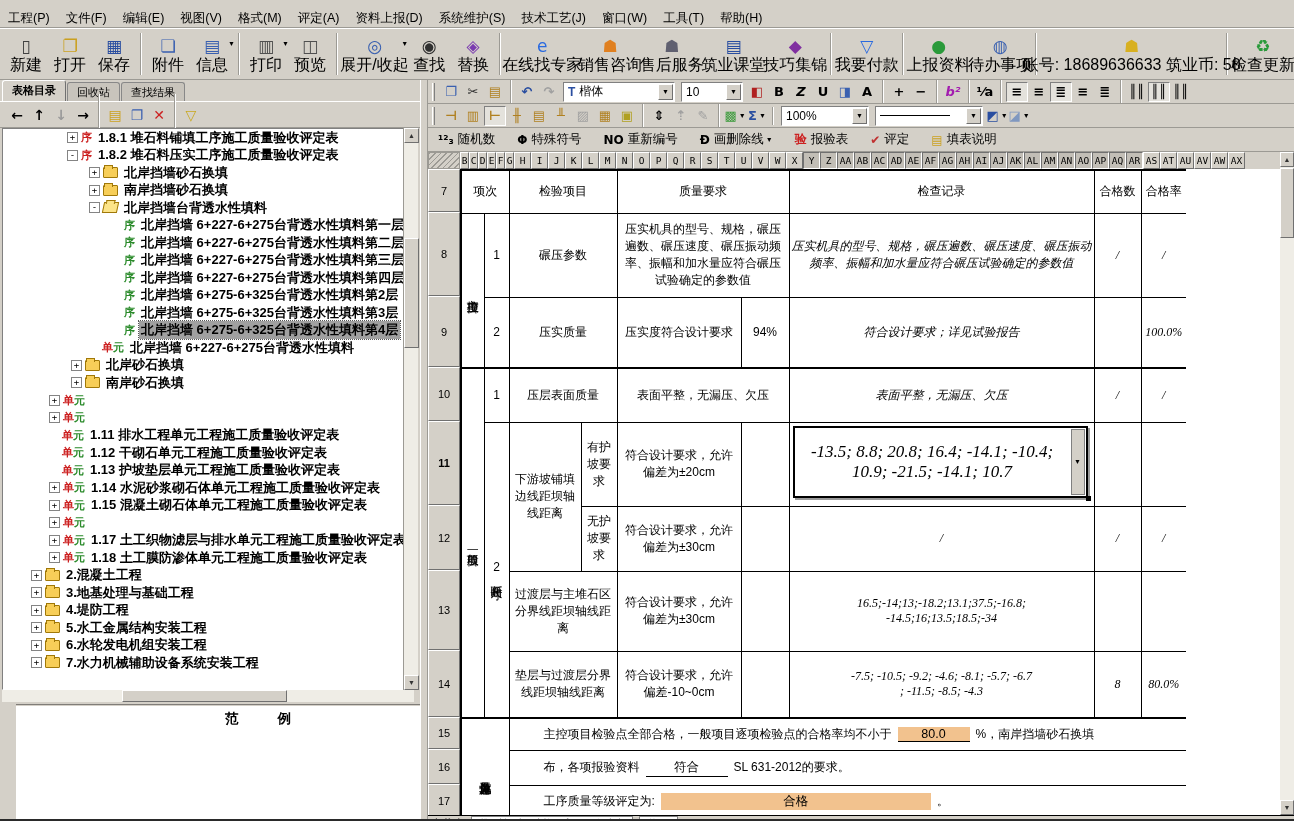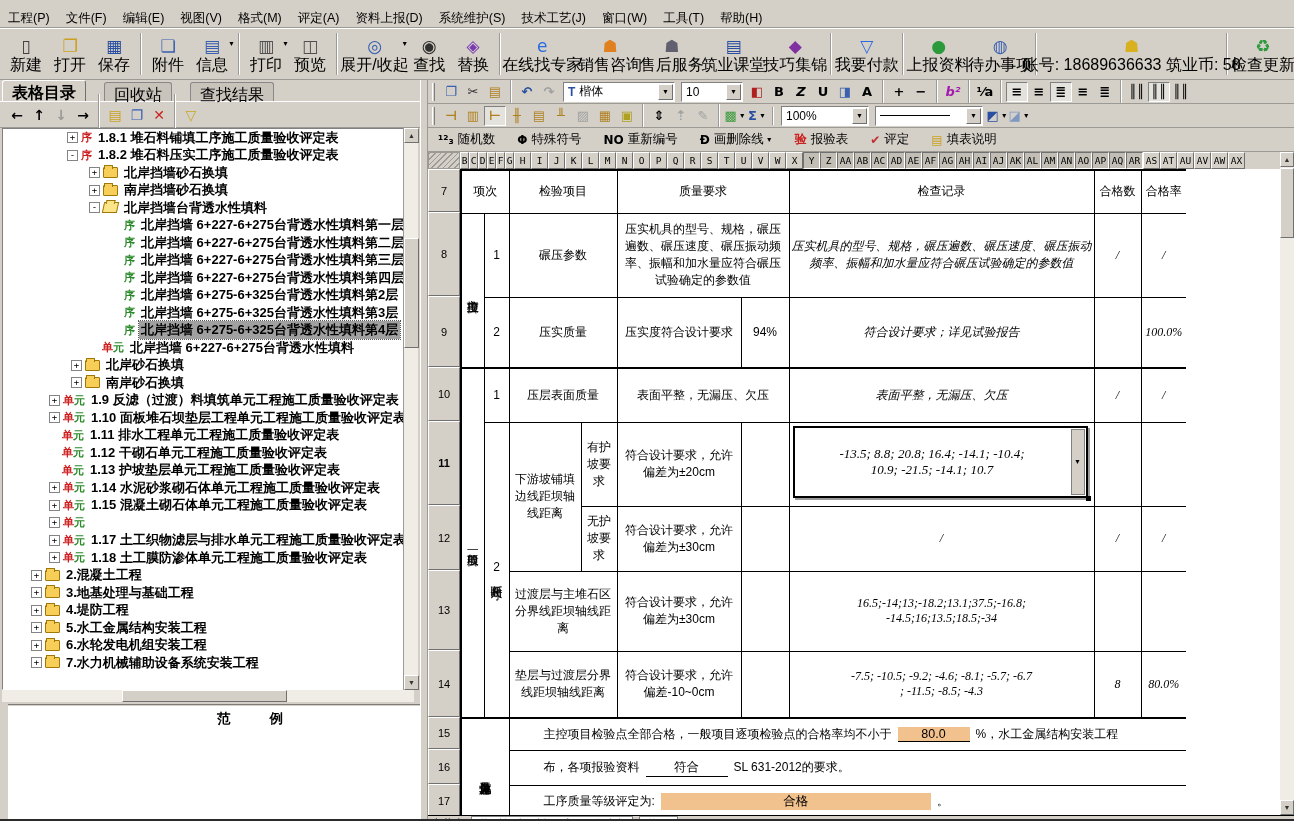--- a/index.html
+++ b/index.html
@@ -24,22 +24,22 @@
     padding:2px 5px; height:46px; border:1px solid transparent; position:relative; }
   .tbicon{ font-family:"DejaVu Sans", sans-serif; font-size:17px; line-height:20px; height:20px; }
   .tblabel{ font-size:16px; line-height:14px; white-space:nowrap; color:#000; margin-top:2px;}
   .tbdd{ position:absolute; right:-2px; top:8px; font-size:7px; color:#000; }
   .tbsep{ width:2px; height:42px; border-left:1px solid #9c9a94; border-right:1px solid #fff; margin:0 4px; flex:0 0 2px;}
 
   
   #sidebar{ position:absolute; left:0; top:80px; width:420px; height:741px; background:#d4d0c8; }
   #sidetabs{ position:absolute; left:0; top:0; width:420px; height:22px; display:flex; align-items:flex-end; padding-left:2px;
     border-bottom:1px solid #fff; }
-  .stab{ border:1px solid #888; border-bottom:none; background:#c8c4bc; padding:2px 9px 2px 9px; font-size:16px;
-    border-radius:3px 3px 0 0; margin-right:18px; height:19px; }
+  .stab{ border:1px solid #888; border-bottom:none; background:#c8c4bc; padding:2px 9px 2px 9px; font-size:11px;
+    border-radius:3px 3px 0 0; margin-right:1px; height:19px; }
   .stab.active{ background:#d4d0c8; border-color:#fff #707070 #d4d0c8 #fff; height:21px; font-weight:bold;}
   #sidetools{ position:absolute; left:0; top:22px; width:420px; height:26px; display:flex; align-items:center; padding-left:6px;
     border-bottom:1px solid #9c9a94; }
   .sbtn{ width:22px; height:22px; display:flex; align-items:center; justify-content:center; border:1px solid transparent; }
   .sicon{ font-family:"DejaVu Sans", sans-serif; font-size:14px; font-weight:bold; }
   .sbtn.disabled .sicon{ color:#9a9a9a !important; }
 
   #treebox{ position:absolute; left:2px; top:48px; width:412px; height:562px; background:#fff;
     border:1px solid; border-color:#808080 #fff #fff #808080; overflow:hidden; }
   .titem{ height:17.5px; display:flex; align-items:center; white-space:nowrap; font-size:13px; font-weight:600; color:#000;}
@@ -57,21 +57,21 @@
   .ticon.folder-open::before{ content:""; position:absolute; left:1px; top:-3px; width:7px; height:3px; background:#fce488; border:1px solid #a07808; border-bottom:none;}
   .titem.sel .tlabel{ background:#a0a0a0; outline:1px dotted #555; }
   .tlabel{ padding:0 2px; }
 
   
   #treevscroll{ position:absolute; right:2px; top:48px; width:15px; height:562px; background:#efede6; border-left:1px solid #9c9a94;}
   #treehscroll{ position:absolute; left:2px; top:610px; width:412px; height:12px; background:#efede6; }
   .scrollthumb{ position:absolute; background:#d4d0c8; border:1px solid; border-color:#fff #707070 #707070 #fff; }
   .scrollbtn{ position:absolute; width:15px; height:15px; background:#d4d0c8; border:1px solid; border-color:#fff #707070 #707070 #fff;
     font-size:7px; display:flex; align-items:center; justify-content:center; color:#333;}
-  #example{ position:absolute; left:8px; top:624px; width:488px; height:117px; background:#fff; border-top:2px groove #d4d0c8; }
+  #example{ position:absolute; left:16px; top:624px; width:488px; height:117px; background:#fff; border-top:2px groove #d4d0c8; }
   #example .extext{ text-align:center; font-size:13.5px; font-weight:bold; padding-top:4px; letter-spacing:4px;}
 
   #splitter{ position:absolute; left:420px; top:80px; width:8px; height:741px; background:#d4d0c8; border-left:1px solid #fff; border-right:1px solid #9c9a94;}
 
   
   #main{ position:absolute; left:428px; top:80px; width:866px; height:741px; background:#d4d0c8; }
   .minibar{ height:24px; display:flex; align-items:center; border-bottom:1px solid #9c9a94; padding-left:3px; overflow:hidden;}
   .grip{ width:3px; height:18px; border-left:1px solid #fff; border-right:1px solid #808080; margin:0 5px 0 1px; flex:0 0 3px;}
   .qbtn{ width:22px; height:20px; display:flex; align-items:center; justify-content:center; border:1px solid transparent; flex:0 0 auto; position:relative;}
   .qbtn.pressed{ border-color:#808080 #fff #fff #808080; background:#e4e2dc; }
@@ -112,21 +112,21 @@
   .bt2{ border-top-width:2px !important; }
   .vt{ writing-mode:vertical-rl; text-orientation:upright; letter-spacing:1px; margin:0 auto; line-height:14px; }
   td.req{ text-align:left; padding:2px 6px; }
   td.rec, .ital{ font-family:"Liberation Serif", serif; font-style:italic; font-size:13px; white-space:pre-line; }
   td.whitepart{ background:#fff; text-align:left; padding-left:4px;}
   .dimcell{ display:flex; flex-direction:column; align-items:center; justify-content:center; gap:2px; }
   
   td.selhost{ padding:0; position:relative; }
   .selbox{ position:absolute; left:3px; top:3px; right:6px; bottom:8px; border:2px solid #000; background:#fff;
     box-shadow:2px 2px 0 #9a9a9a; display:flex; align-items:center; justify-content:center; padding-right:16px; }
-  .selbox .seltext{ font-family:"Liberation Serif", serif; font-style:italic; font-size:13px; white-space:pre-line; }
+  .selbox .seltext{ font-family:"Liberation Serif", serif; font-style:italic; font-size:17px; white-space:pre-line; }
   .selbox .dd{ position:absolute; right:1px; top:1px; bottom:1px; width:14px; background:#d4d0c8; border:1px solid #808080;
     display:flex; align-items:center; justify-content:center; font-size:7px; }
   .selhandle{ position:absolute; right:3px; bottom:5px; width:5px; height:5px; background:#000; }
   .boxval{ display:inline-block; text-align:center; border-bottom:1px solid #000; margin:0 6px; font-size:12.5px;}
   .boxval.orange{ background:#f2c28e; }
   .boxval.white{ background:#fff; }
   .sumrow{ text-align:left !important; padding-left:34px !important; font-size:12.5px;}
   #sheet-right-white{ position:absolute; left:758px; top:17px; width:94px; bottom:6px; background:#fff; }
   #vscroll{ position:absolute; left:852px; top:0; width:14px; height:663px; background:#efede6; }
   #bottomstrip{ position:absolute; left:0; bottom:0; width:866px; height:6px; background:#d4d0c8; border-top:1px solid #000;
@@ -392,27 +392,25 @@
         <div class="titem">
           <span class="indent" style="min-width: 68px;"></span>
           <span class="exp">+</span>
           <span class="ticon folder"></span>
           <span class="tlabel">南岸砂石换填</span>
         </div>
         <div class="titem">
           <span class="indent" style="min-width: 46px;"></span>
           <span class="exp">+</span>
           <span class="ticon unit"></span>
-          <span class="tlabel">1.9  反滤（过渡）料填筑单元工程施工质量验收评定表</span>
         </div>
         <div class="titem">
           <span class="indent" style="min-width: 46px;"></span>
           <span class="exp">+</span>
           <span class="ticon unit"></span>
-          <span class="tlabel">1.10  面板堆石坝垫层工程单元工程施工质量验收评定表</span>
         </div>
         <div class="titem">
           <span class="indent" style="min-width: 59px;"></span>
 
           <span class="ticon unit"></span>
           <span class="tlabel">1.11  排水工程单元工程施工质量验收评定表</span>
         </div>
         <div class="titem">
           <span class="indent" style="min-width: 59px;"></span>
 
@@ -889,21 +887,21 @@
             <td class="rec">-7.5; -10.5; -9.2; -4.6; -8.1; -5.7; -6.7
 ; -11.5; -8.5; -4.3</td>
             <td class="ital">8</td>
             <td class="ital">80.0%</td>
           </tr>
           <tr style="height:32px">
             <td class="g bt2" colspan="2" rowspan="3">
               <span class="vt" style="letter-spacing:0;">施工单位自评意见</span>
             </td>
             <td class="g bt2 sumrow" colspan="7">
-              <span>主控项目检验点全部合格，一般项目逐项检验点的合格率均不小于</span><span class="boxval orange" style="min-width:72px;">80.0</span><span>%，水工金属结构安装工程</span>
+              <span>主控项目检验点全部合格，一般项目逐项检验点的合格率均不小于</span><span class="boxval orange" style="min-width:72px;">80.0</span><span>%，南岸挡墙砂石换填</span>
             </td>
           </tr>
           <tr style="height:35px">
             <td class="g sumrow" colspan="7">
               <span>布，各项报验资料</span><span class="boxval white" style="min-width:82px;">符合</span><span>SL 631-2012的要求。</span>
             </td>
           </tr>
           <tr style="height:34px">
             <td class="g sumrow" colspan="7">
               <span>工序质量等级评定为:</span><span class="boxval orange" style="min-width:270px;border-bottom:none;">合格</span><span>。</span>

